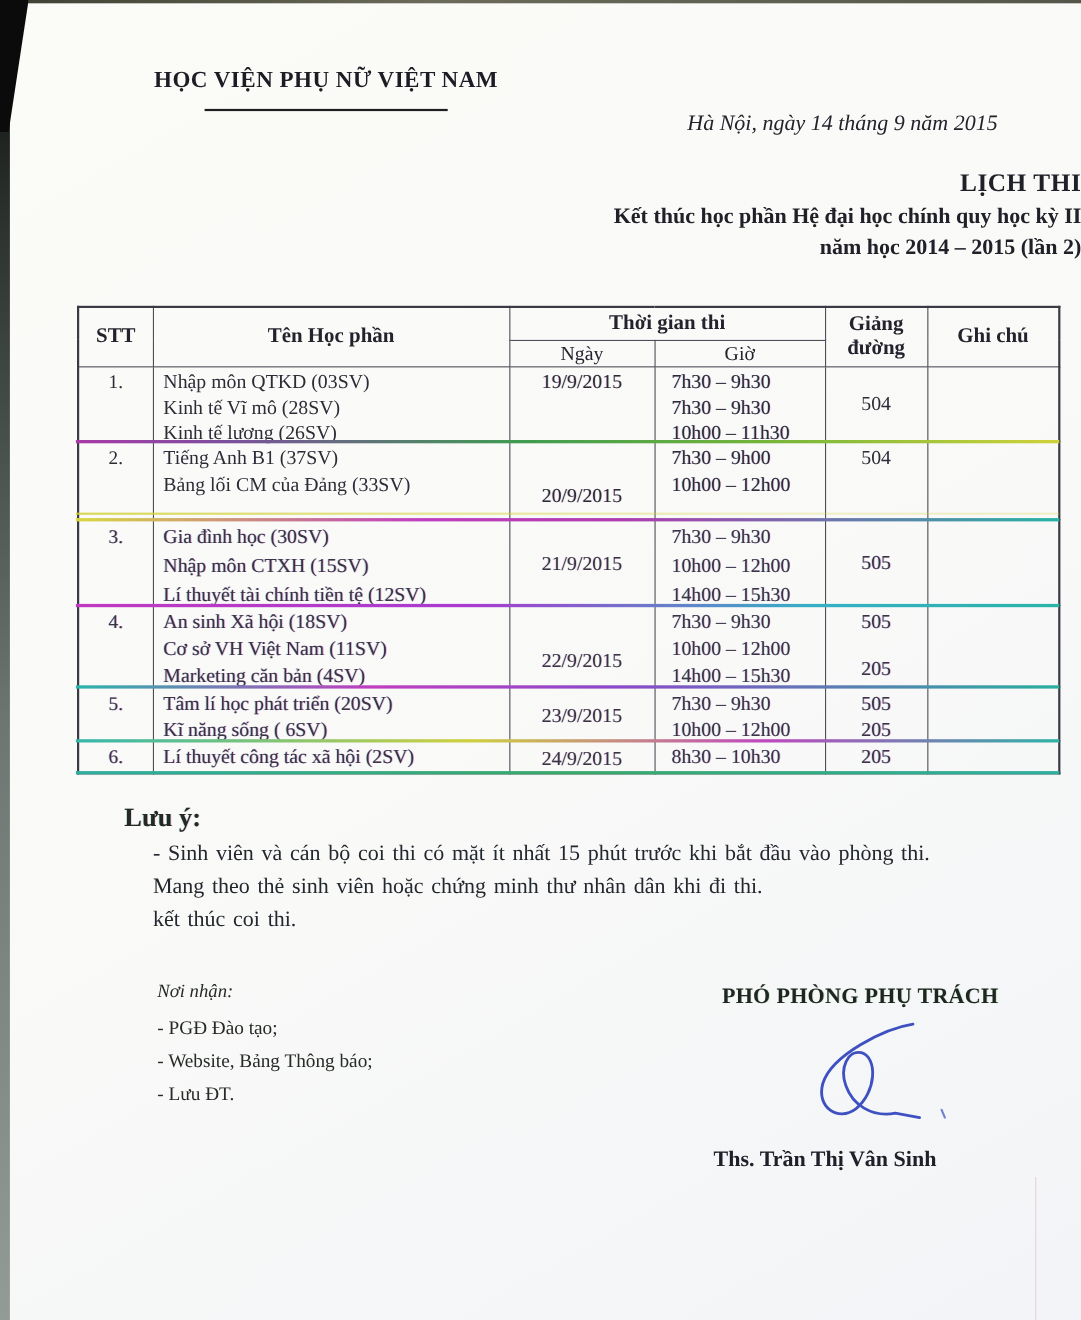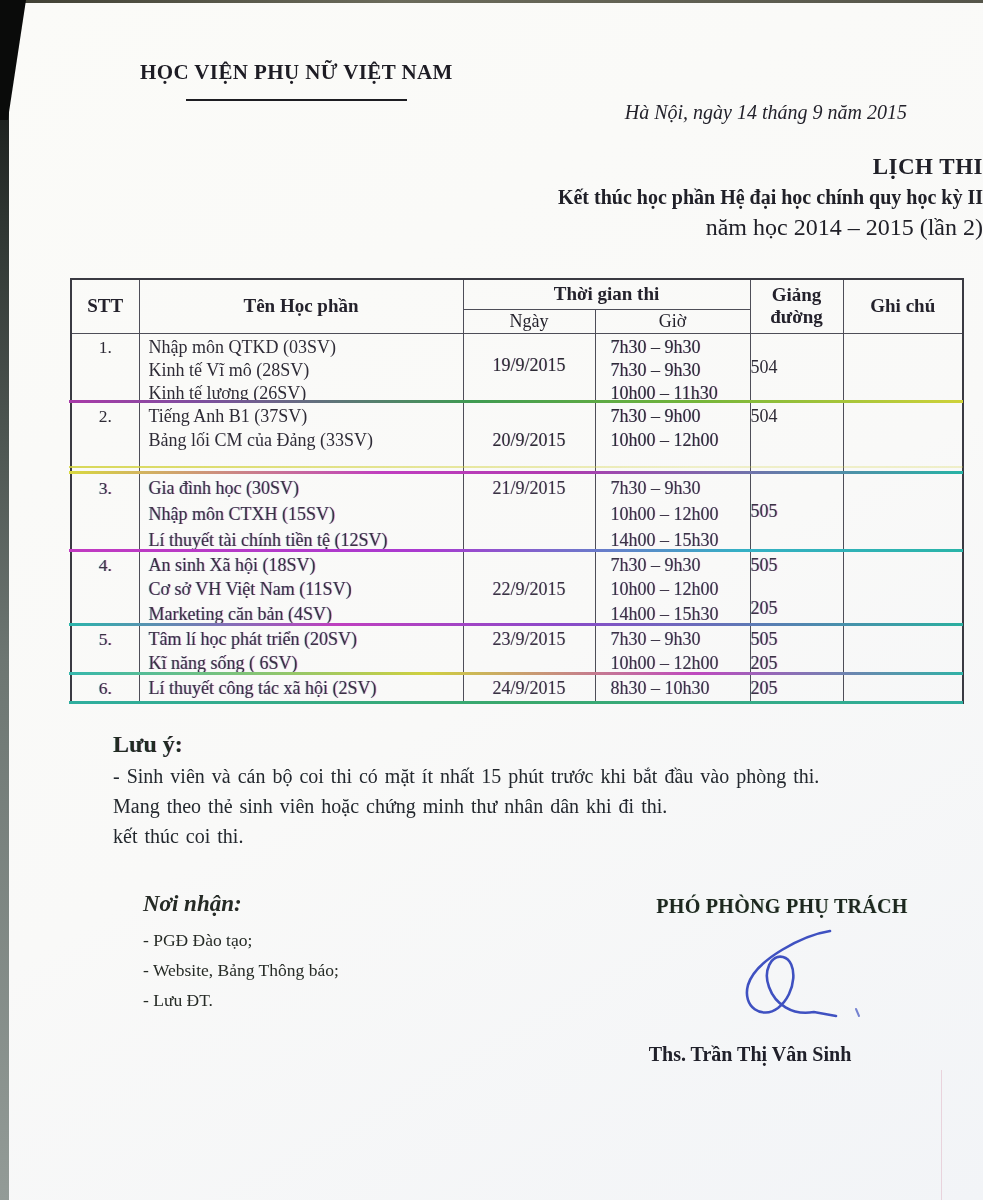--- a/index.html
+++ b/index.html
@@ -20,21 +20,21 @@
     background: rgba(215,150,170,.35); }
 
   .org { position:absolute; left:140px; top:60px; font-size:21px; font-weight:bold;
     letter-spacing:.4px; color:#1d1c24; }
   .org-underline { position:absolute; left:186px; top:99px; width:221px; height:2px; background:#1d1d22; }
   .date-line { position:absolute; right:76px; top:101px; font-size:20px; font-style:italic; color:#23222b; }
 
   .title-block { position:absolute; left:0; top:154px; width:983px; text-align:right; color:#202028; }
   .title-1 { font-size:23px; font-weight:bold; letter-spacing:.5px; }
   .title-2 { font-size:20px; font-weight:bold; margin-top:6px; }
-  .title-3 { font-size:24px; font-weight:normal; margin-top:5px; }
+  .title-3 { font-size:20px; font-weight:bold; margin-top:5px; }
 
   .table-wrap { position:absolute; left:70px; top:278px; width:844px; }
   table { border-collapse:collapse; table-layout:fixed; width:892px; border:2px solid #3a3a42; }
   th, td { border:1px solid #4e4e58; padding:0; vertical-align:top; font-weight:normal; }
   thead th { text-align:center; vertical-align:middle; color:#24222c; }
   .th-main { font-weight:bold; font-size:19px; }
   .th-sub  { font-size:18px; font-weight:normal; }
   tr.h1 th { height:30px; }
   tr.h2 th { height:24px; }
   .th-room div { line-height:22px; }
@@ -43,24 +43,24 @@
   tr.r2 { --rh:70px;  --lh:24px; }
   tr.r3 { --rh:77px;  --lh:26px; }
   tr.r4 { --rh:73px;  --lh:24.5px; }
   tr.r5 { --rh:48px;  --lh:24px; }
   tr.r6 { --rh:28px;  --lh:24px; }
   tbody td { height:var(--rh); font-size:18px; }
   .cellbox { display:flex; flex-direction:column; height:var(--rh); }
   .ln { display:block; height:var(--lh); line-height:var(--lh); white-space:nowrap; }
   .cell-stt .cellbox { padding-top:2px; text-align:center; font-size:17.5px; }
   .cell-subj .cellbox { padding:2px 4px 0 9px; }
-  .cell-day .cellbox { text-align:center; padding-top:2px; }
+  .cell-day .cellbox { text-align:center; padding-top:2px;justify-content:center; }
   .cell-hour .cellbox { padding:2px 0 0 15px; }
-  .cell-room .cellbox { text-align:left; padding-top:2px; }
-  tr.r1 .day-box  { justify-content:center; padding-bottom:6px; }
+  .cell-room .cellbox { text-align:center; padding-top:2px; }
+  tr.r1 .day-box  { justify-content:flex-start; padding-bottom:6px; }
   tr.r2 .day-box, tr.r4 .day-box { padding-top:calc(var(--lh) + 2px); }
   tr.r1 .room-box, tr.r3 .room-box { justify-content:center; padding-top:0; }
   tr.r4 .room-box { justify-content:space-between; padding-bottom:3px; }
 
   tr.r3, tr.r4, tr.r5, tr.r6 { color:#3a3344;
     text-shadow:.7px 0 rgba(185,35,185,.38), -.7px 0 rgba(25,150,125,.28); }
   .cell-hour { text-shadow:.6px 0 rgba(185,35,185,.33), -.6px 0 rgba(25,150,125,.28); }
   .cell-day  { text-shadow:.6px 0 rgba(60,160,90,.28), -.6px 0 rgba(185,35,185,.28); }
 
   .strip { position:absolute; left:-1px; width:894px; height:3px; z-index:3; pointer-events:none; }
@@ -68,24 +68,24 @@
   .strip-2a{ top:188px; height:2px; background:linear-gradient(90deg,rgba(210,210,60,.85),rgba(210,210,60,.25) 70%); }
   .strip-2 { top:193px; background:linear-gradient(90deg,#d8d840 0%,#c03ec0 35%,#b03ab0 55%,#27b3a5 100%); }
   .strip-3 { top:271px; background:linear-gradient(90deg,#c13ac1 0%,#a93ad0 40%,#35b0c5 75%,#2ab4a8 100%); }
   .strip-4 { top:345px; background:linear-gradient(90deg,#2bb5ab 0%,#bf3fbf 30%,#8b49c9 55%,#2aaf9f 100%); }
   .strip-5 { top:394px; background:linear-gradient(90deg,#35b7ad 0%,#cfd040 40%,#bf49bf 70%,#30b2a6 100%); }
   .strip-6 { top:423px; background:linear-gradient(90deg,#2fae9f,#3aa86b 50%,#2fae9f); }
 
   .notes { position:absolute; left:113px; top:731px; width:815px; color:#23282e; }
   .notes-heading { font-size:24px; font-weight:bold; color:#222a22; margin-bottom:3px;
     text-shadow:.6px 0 rgba(185,35,185,.25), -.6px 0 rgba(25,150,125,.25); }
-  .note-line { font-size:20px; line-height:30px; word-spacing:2px; white-space:nowrap; }
+  .note-line { font-size:20px; line-height:30px; word-spacing:2px; white-space:nowrap;margin-left:26px; }
 
   .recipients { position:absolute; left:143px; top:891px; color:#262b26; }
-  .recipients-heading { font-size:23px; font-weight:bold; font-style:italic; margin-bottom:8px; }
+  .recipients-heading { font-size:17px; font-weight:normal; font-style:italic; margin-bottom:8px; }
   .recipient-line { font-size:17.5px; line-height:30px; }
 
   .sign-block { position:absolute; left:622px; top:895px; width:320px; text-align:center; }
   .sign-title { font-size:20px; font-weight:bold; color:#1e271f; letter-spacing:.3px;
     text-shadow:.6px 0 rgba(60,140,80,.25); }
   .signature { position:absolute; left:96px; top:28px; }
   .sign-name { position:absolute; left:590px; top:1043px; width:320px; text-align:center;
     font-size:20px; font-weight:bold; color:#20202a; }
 </style>
 </head>

